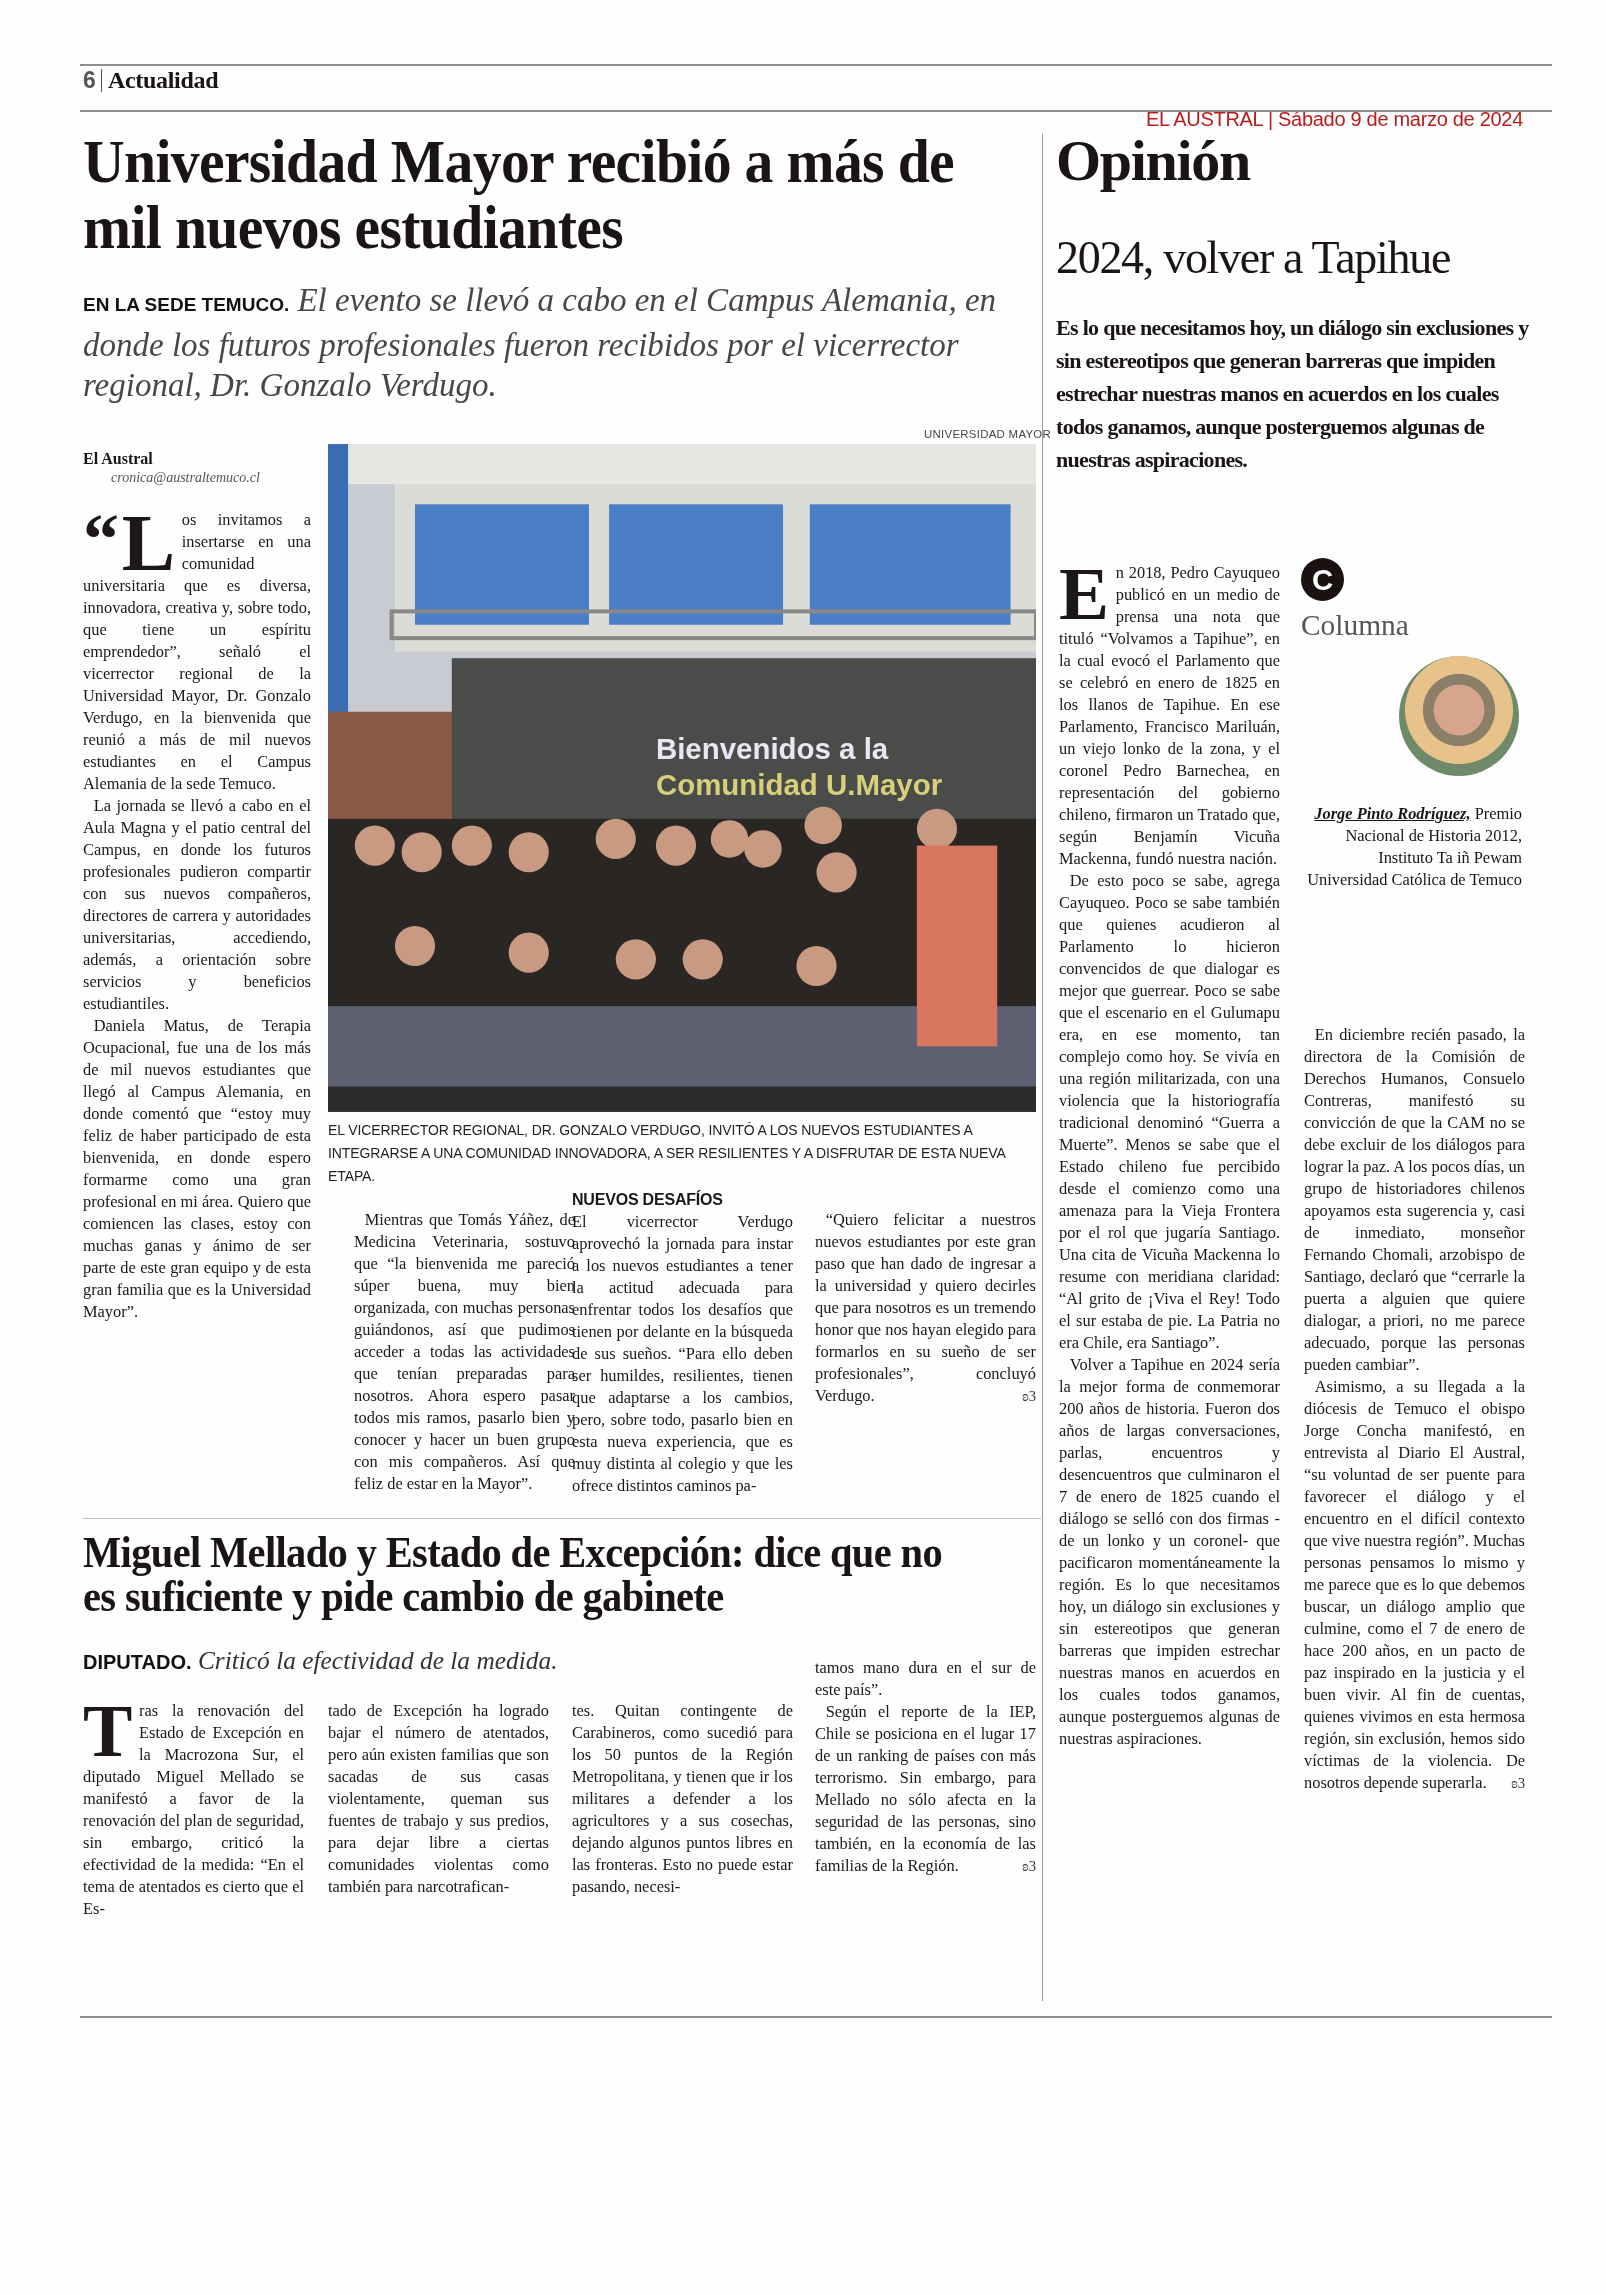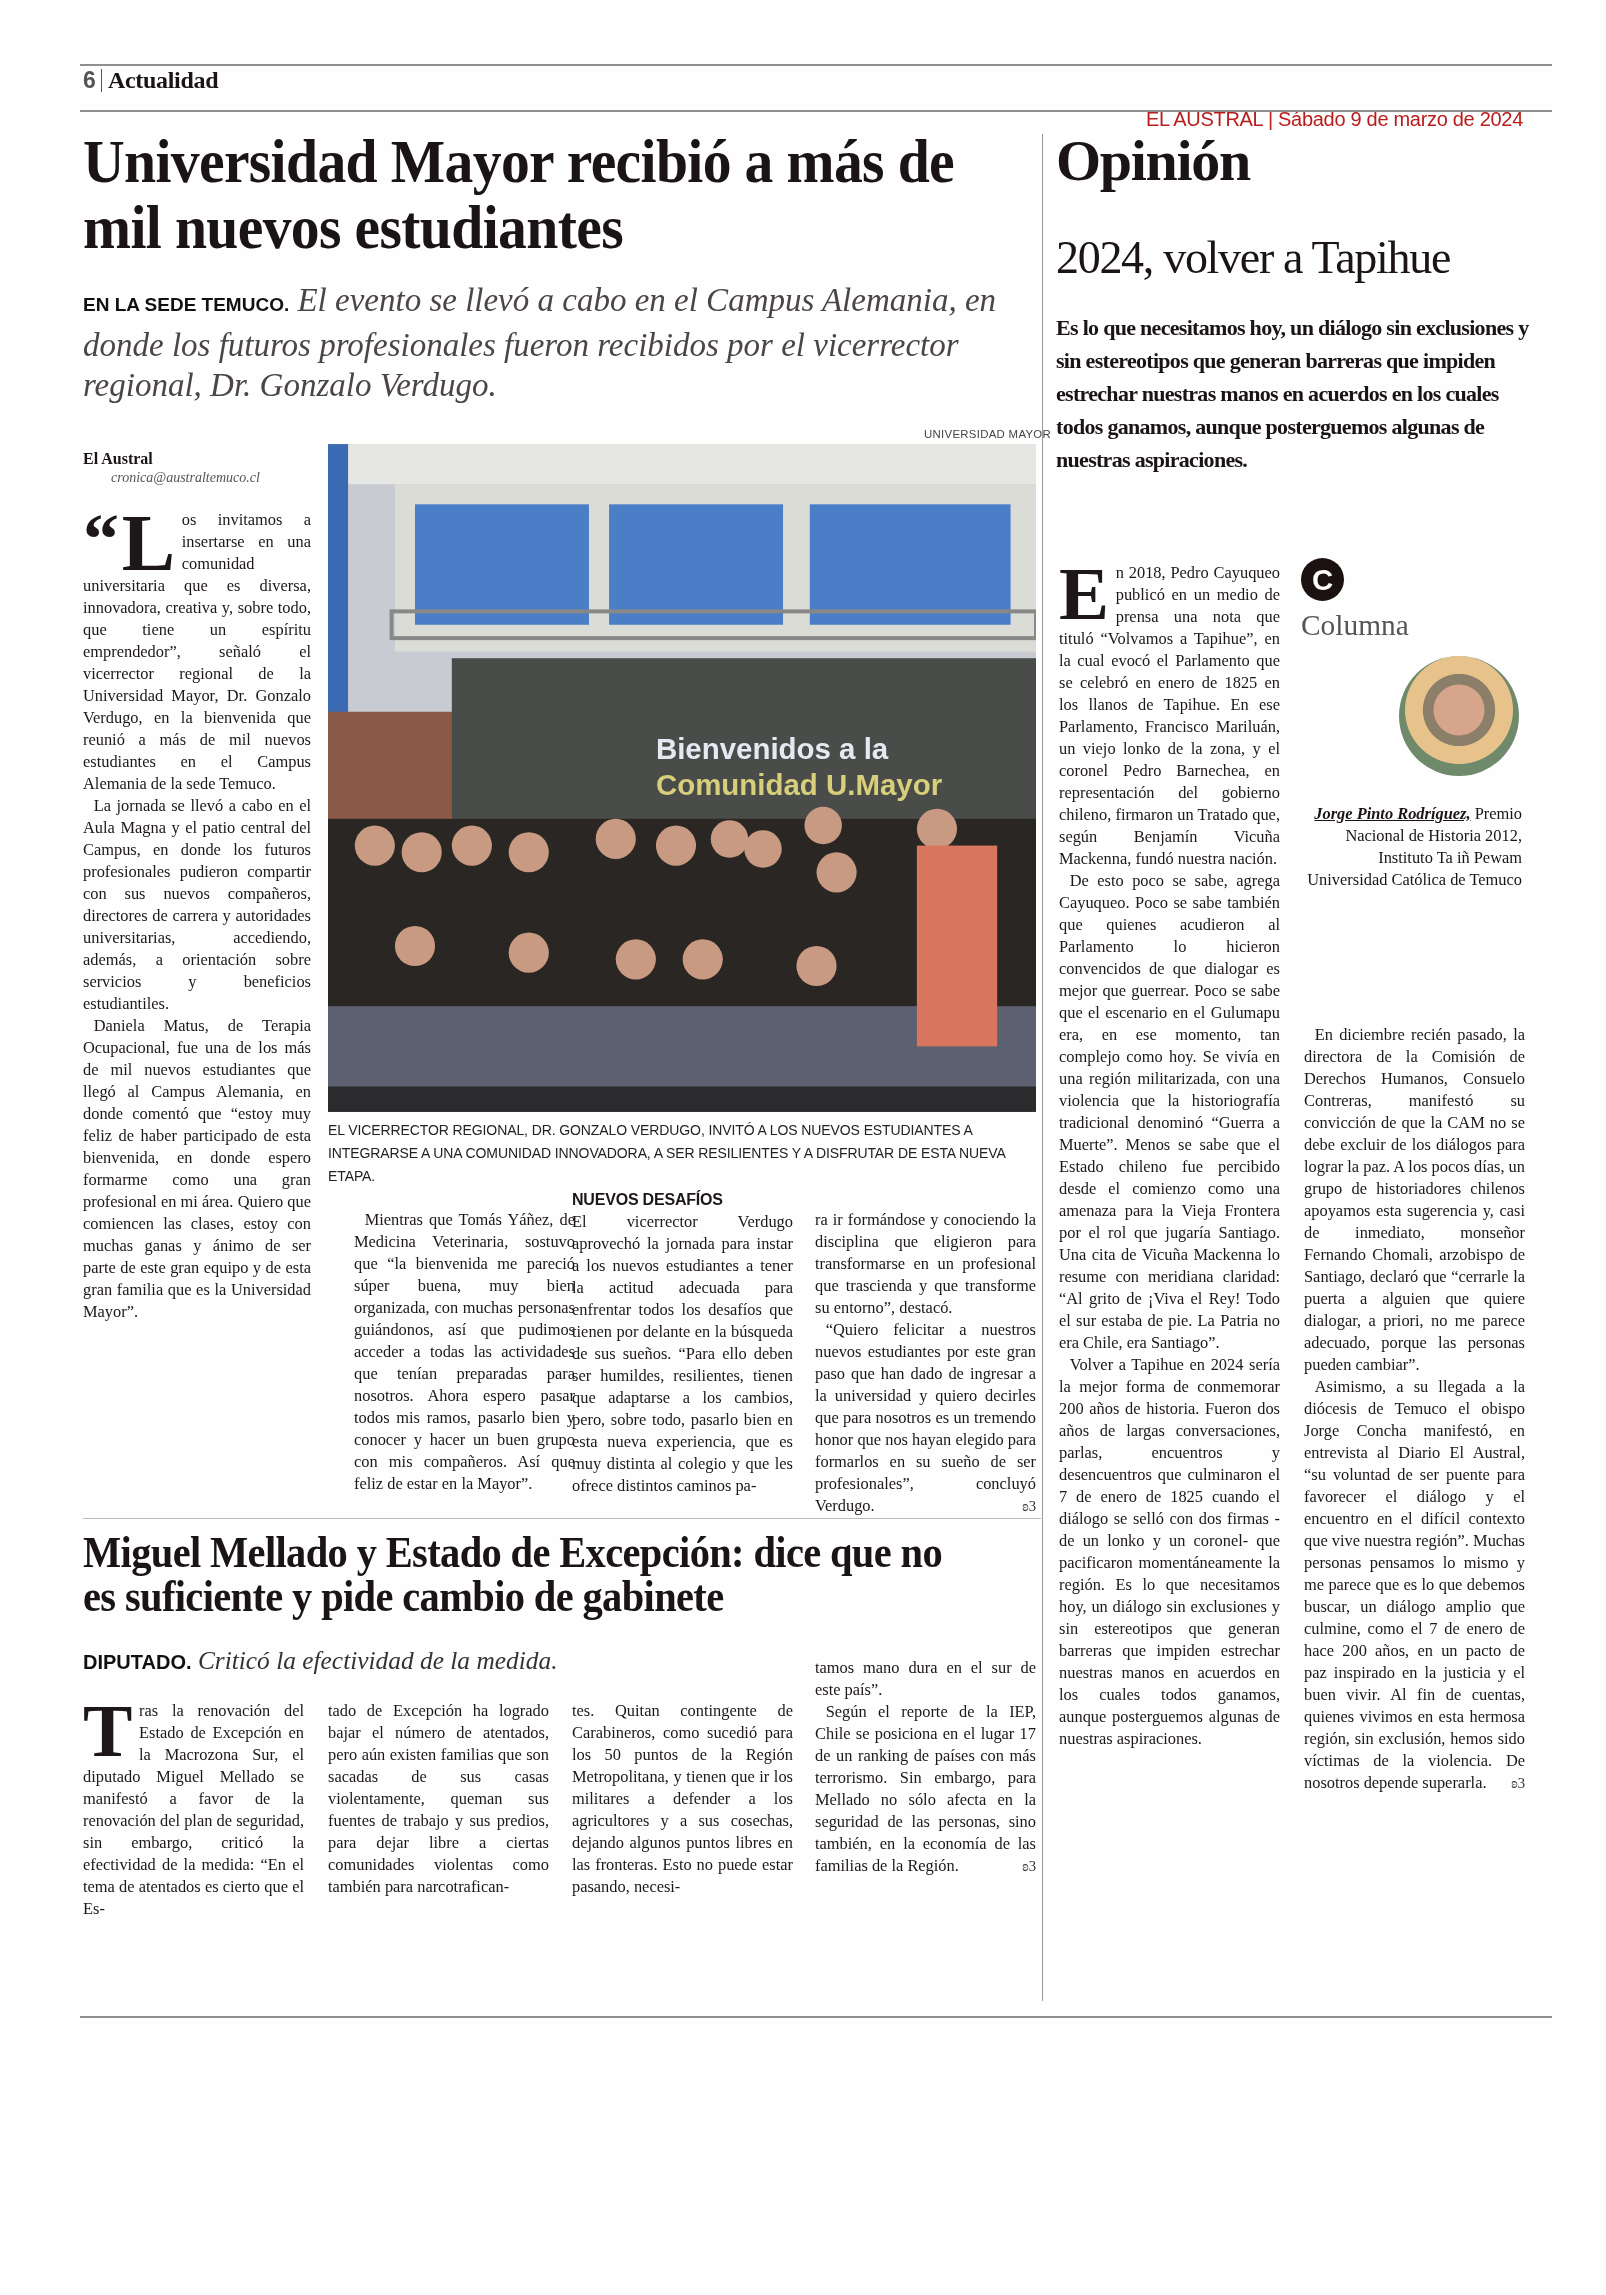--- a/index.html
+++ b/index.html
@@ -115,21 +115,20 @@
 <div class="abs caption">EL VICERRECTOR REGIONAL, DR. GONZALO VERDUGO, INVITÓ A LOS NUEVOS ESTUDIANTES A INTEGRARSE A UNA COMUNIDAD INNOVADORA, A SER RESILIENTES Y A DISFRUTAR DE ESTA NUEVA ETAPA.</div>
 
 <div class="abs col" style="left:328px; top:1209px; width:221px;margin-left:26px;">
   <p>Mientras que Tomás Yáñez, de Medicina Veterinaria, sostuvo que “la bienvenida me pareció súper buena, muy bien organizada, con muchas personas guiándonos, así que pudimos acceder a todas las actividades que tenían preparadas para nosotros. Ahora espero pasar todos mis ramos, pasarlo bien y conocer y hacer un buen grupo con mis compañeros. Así que feliz de estar en la Mayor”.</p>
 </div>
 <div class="abs col" style="left:572px; top:1189px; width:221px;">
   <div class="subhead">NUEVOS DESAFÍOS</div>
   <p class="first">El vicerrector Verdugo aprovechó la jornada para instar a los nuevos estudiantes a tener la actitud adecuada para enfrentar todos los desafíos que tienen por delante en la búsqueda de sus sueños. “Para ello deben ser humildes, resilientes, tienen que adaptarse a los cambios, pero, sobre todo, pasarlo bien en esta nueva experiencia, que es muy distinta al colegio y que les ofrece distintos caminos pa-</p>
 </div>
 <div class="abs col" style="left:815px; top:1209px; width:221px;">
-  <p class="first">ra ir formándose y conociendo la disciplina que eligieron para transformarse en un profesional que trascienda y que transforme su entorno”, destacó.</p>
   <p><span>“Quiero felicitar a nuestros nuevos estudiantes por este gran paso que han dado de ingresar a la universidad y quiero decirles que para nosotros es un tremendo honor que nos hayan elegido para formarlos en su sueño de ser profesionales”, concluyó Verdugo.</span> <span class="fin">ʚ3</span></p>
 </div>
 
 <div class="abs" style="left:83px; top:1518px; width:958px; height:1.3px; background:#bbb;"></div>
 
 <h2 class="abs headline2">Miguel Mellado y Estado de Excepción: dice que no es suficiente y pide cambio de gabinete</h2>
 <div class="abs deck2">
   <span class="kicker" style="font-size:20px;">DIPUTADO.</span>
   <span>Criticó la efectividad de la medida.</span>
 </div>

